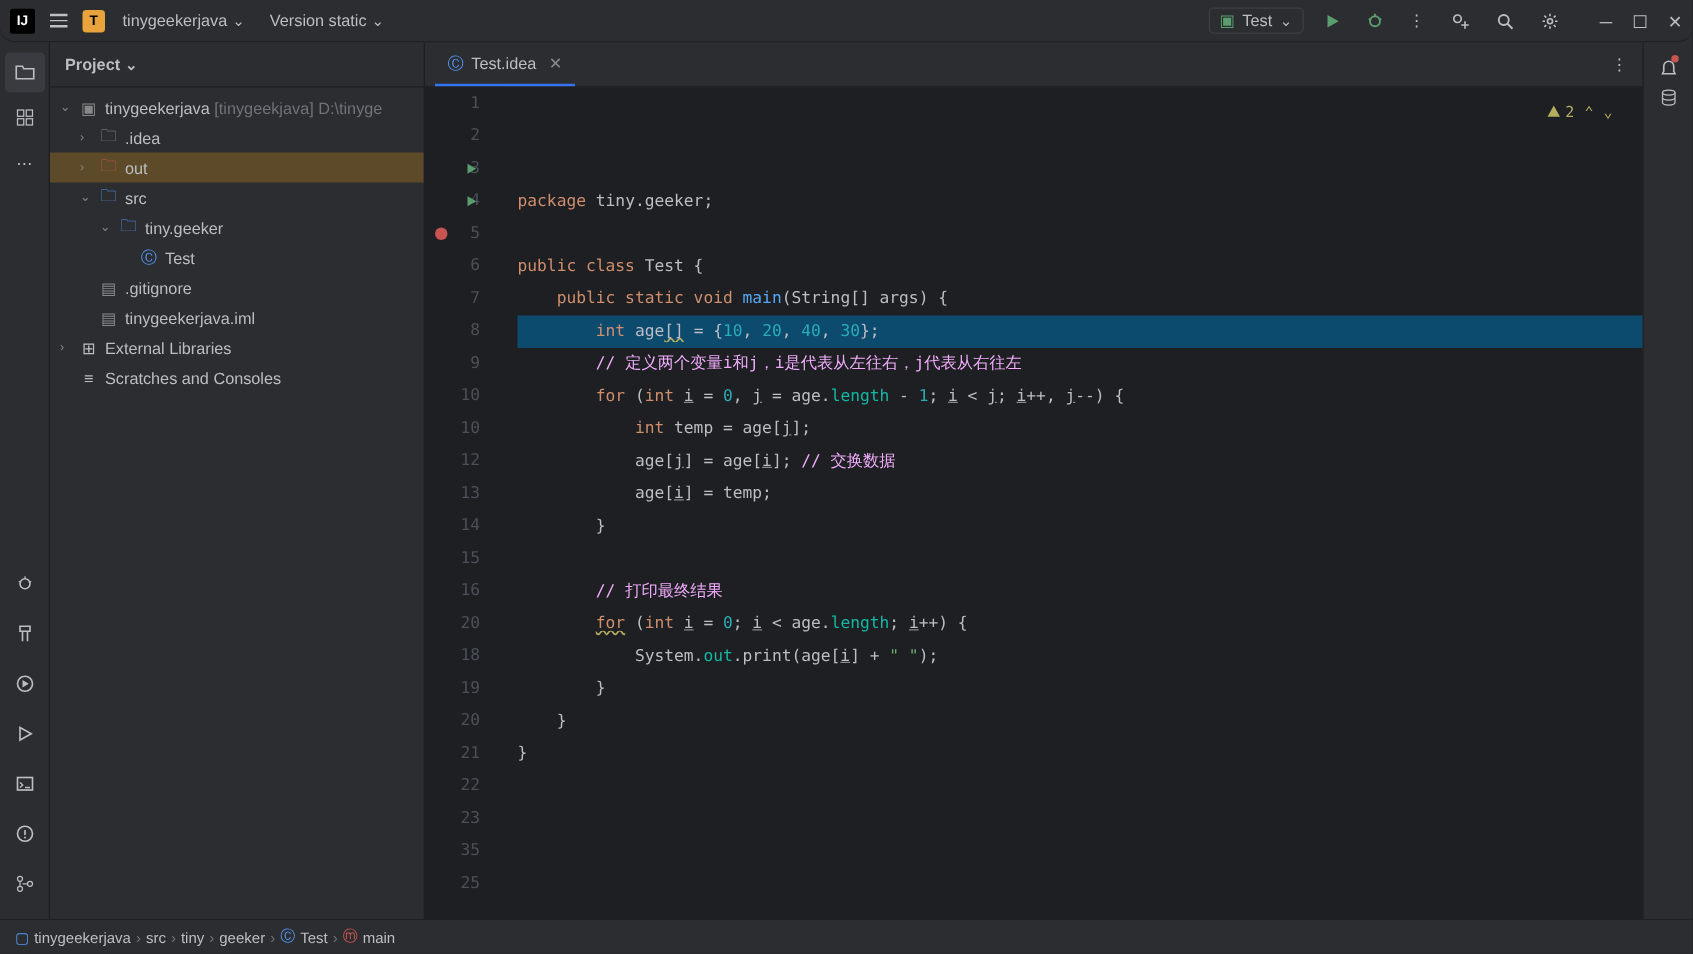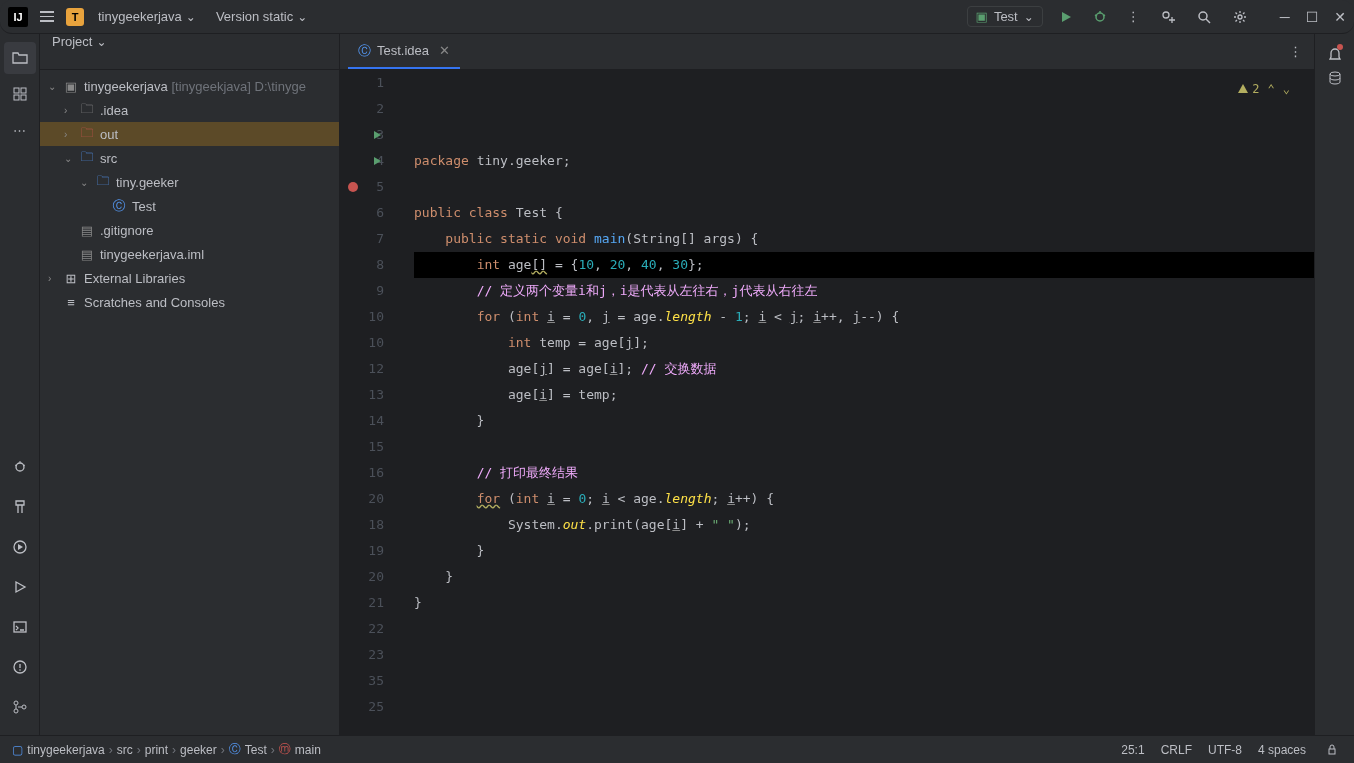--- a/index.html
+++ b/index.html
@@ -87,24 +87,24 @@
     .project-panel {
       width: 300px;
       background: #2b2d30;
       border-right: 1px solid #1e1f22;
       display: flex;
       flex-direction: column;
     }
     .project-header {
       height: 36px;
       display: flex;
-      align-items: flex-start;
+      align-items: center;
       padding: 0 12px;
       border-bottom: 1px solid #1e1f22;
-      font-weight: 400;
+      font-weight: 700;
     }
     .project-tree { flex: 1; overflow: auto; padding: 4px 0; }
     .tree-item {
       display: flex; align-items: center;
       height: 24px;
       padding: 0 8px;
       cursor: pointer;
       white-space: nowrap;
     }
     .tree-item.highlight { background: #5c4a28; }
@@ -160,28 +160,28 @@
       font-family: 'Consolas', monospace;
       font-size: 13px;
       line-height: 26px;
       padding-left: 10px;
       white-space: pre;
       color: #bcbec4;
       overflow: auto;
       position: relative;
     }
     .code-line { height: 26px; }
-    .code-line.breakpoint-line { background: #000000; }
+    .code-line.breakpoint-line { background: #0c4a6e; }
     .kw { color: #cf8e6d; }
     .str { color: #6aab73; }
     .num { color: #2aacb8; }
     .com { color: #f0abfc; }
     .cls { color: #bcbec4; }
     .fn { color: #56a8f5; }
-    .field { color: #fde047; font-style: italic; }
+    .field { color: #14b8a6; }
     .var { text-decoration: underline; text-decoration-color: #888; text-decoration-style: solid; }
     .warn-underline { text-decoration: underline wavy #b3ae60; }
     
     .editor-overlay {
       position: absolute;
       top: 6px; right: 24px;
       display: flex; align-items: center; gap: 8px;
       color: #b3ae60;
       font-size: 12px;
     }
@@ -504,42 +504,30 @@
       <span class="breadcrumb-item">
         <span style="color:#5394ec">▢</span> 
         <span>tinygeekerjava</span>
       </span>
       <span class="breadcrumb-sep">›</span>
       <span class="breadcrumb-item">
         <span>src</span>
       </span>
       <span class="breadcrumb-sep">›</span>
       <span class="breadcrumb-item">
-        <span>print</span>
+        <span>tiny</span>
       </span>
       <span class="breadcrumb-sep">›</span>
       <span class="breadcrumb-item">
         <span>geeker</span>
       </span>
       <span class="breadcrumb-sep">›</span>
       <span class="breadcrumb-item">
         <span style="color:#5394ec">Ⓒ</span> 
         <span>Test</span>
       </span>
       <span class="breadcrumb-sep">›</span>
       <span class="breadcrumb-item">
         <span style="color:#c75450">ⓜ</span> 
         <span>main</span>
       </span>
     </div>
-  <div class="statusbar-right">
-    <span>25:1</span>
-    <span>CRLF</span>
-    <span>UTF-8</span>
-    <span>4 spaces</span>
-    <span class="icon-btn">
-      <svg width="12" height="12" viewBox="0 0 12 12">
-          <rect x="3" y="5" width="6" height="5" fill="none" stroke="#bcbec4"></rect>
-          <path d="M4 5V3a2 2 0 014 0v2" fill="none" stroke="#bcbec4"></path>
-        </svg>
-    </span>
-  </div>
 </div>
 
 </body></html>

